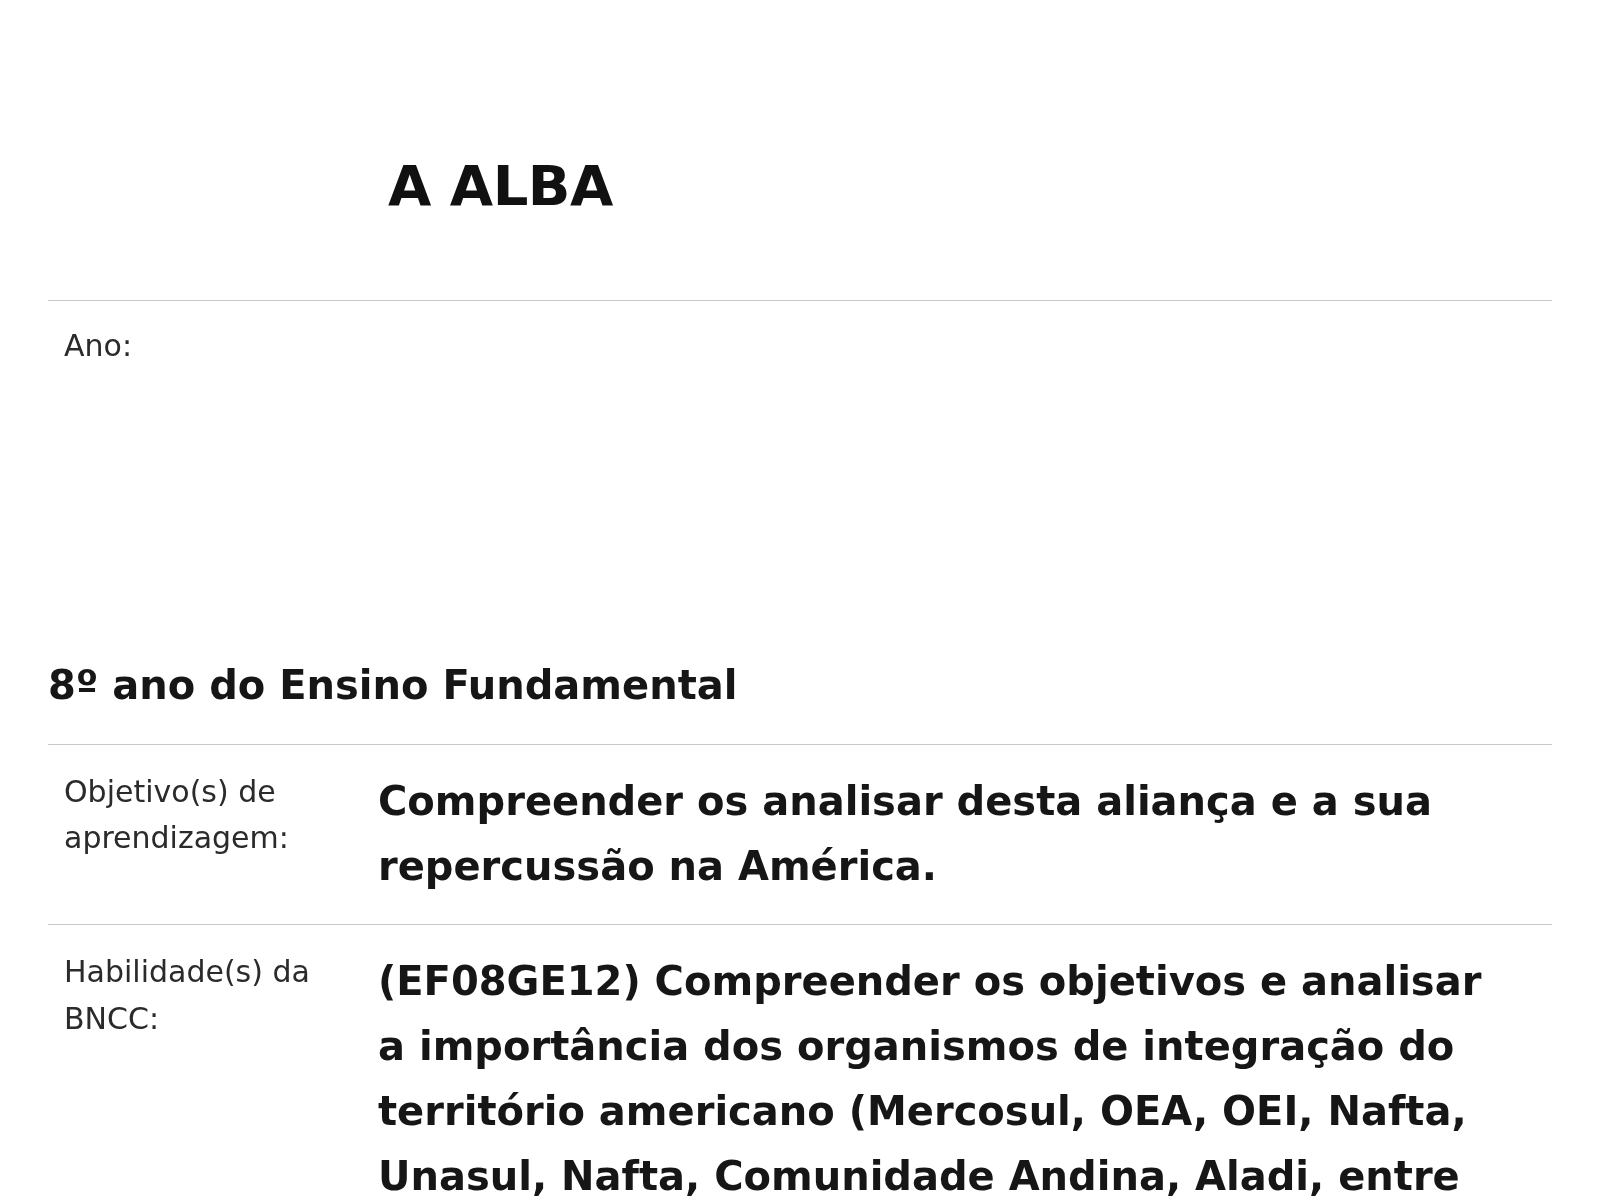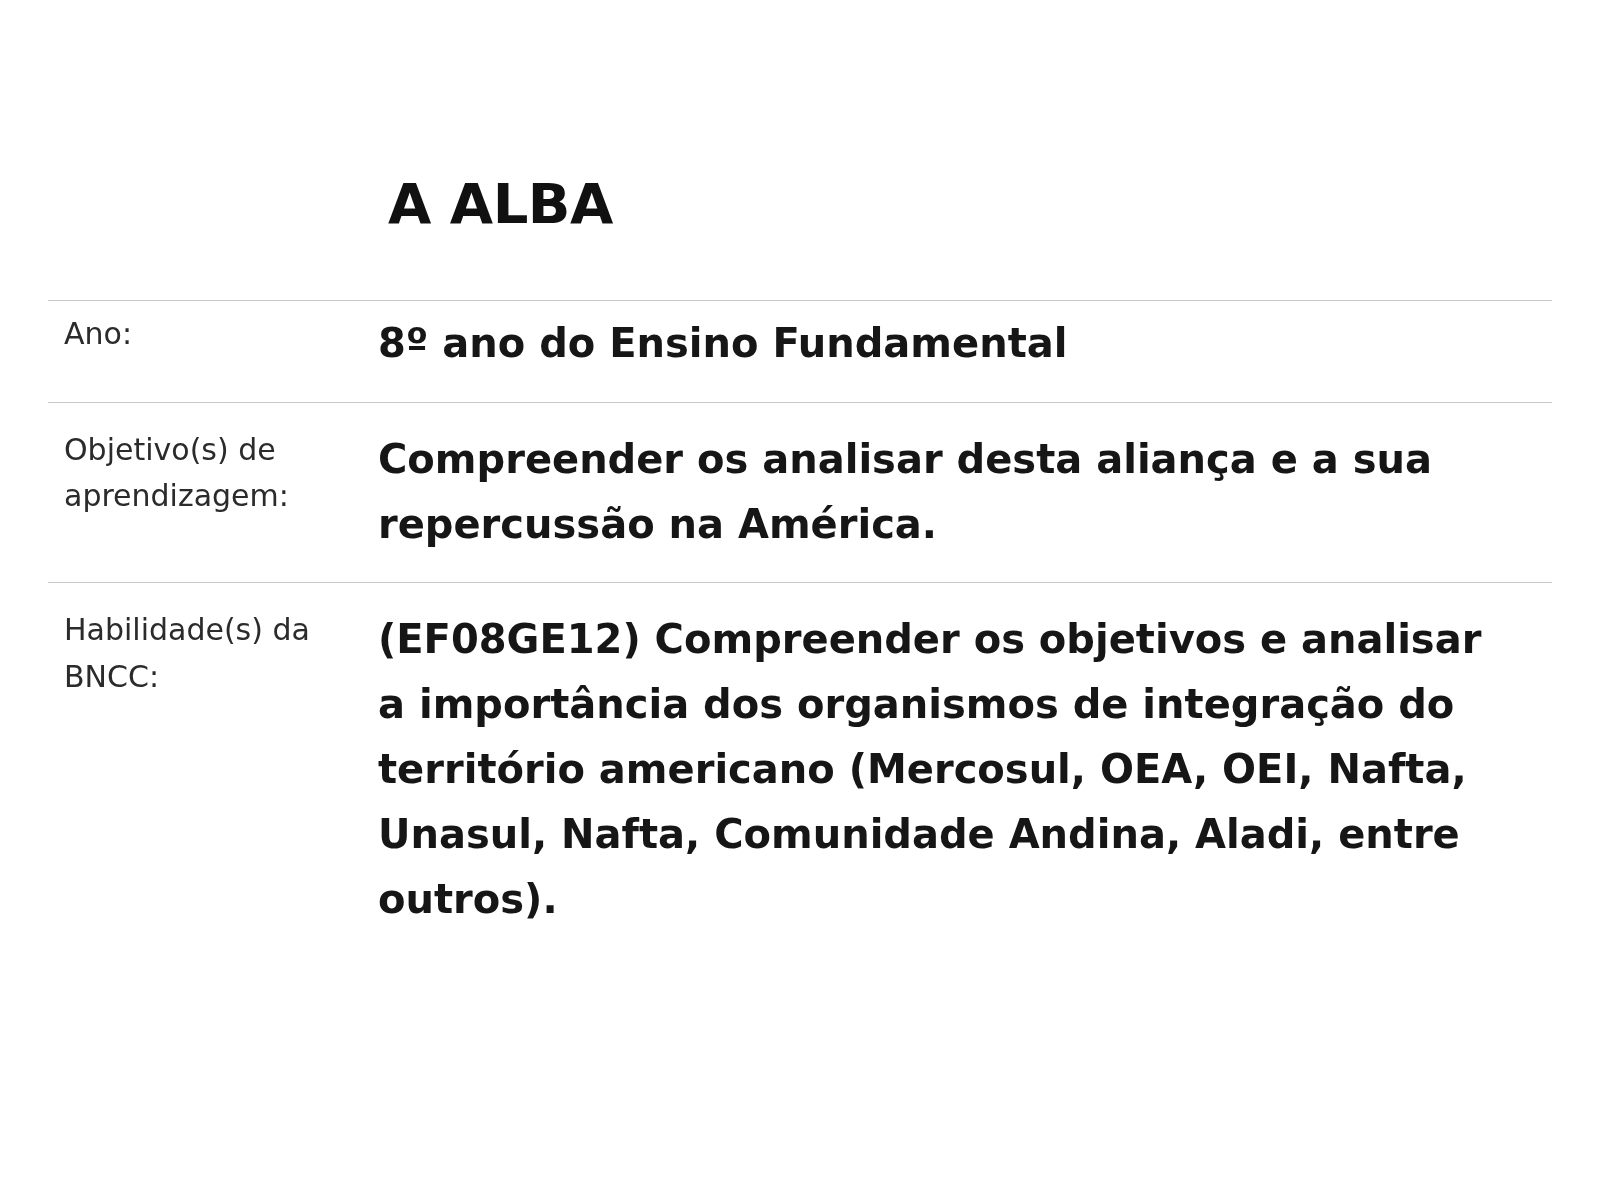--- a/index.html
+++ b/index.html
@@ -18,42 +18,43 @@
   .slide {
     position: relative;
     width: 1600px;
     height: 1200px;
     box-sizing: border-box;
     padding: 0;
   }
   .title {
     position: absolute;
     left: 388px;
-    top: 173px;
+    top: 155px;
     font-size: 56px;
     font-weight: bold;
     letter-spacing: -0.5px;
     color: #111111;
     line-height: 1.1;
   }
   .table {
     position: absolute;
     left: 48px;
     top: 300px;
     width: 1504px;
     border-collapse: collapse;
   }
   .row {
     display: flex;
     align-items: flex-start;
     border-top: 1.5px solid #c9c9c9;
     padding: 24px 0 26px 0;
   }
   .row.first {
-    padding-top: 10px;
+    padding-top: 22px;
+    flex-direction: column;
   }
   .label {
     width: 330px;
     flex: 0 0 330px;
     box-sizing: border-box;
     padding-left: 16px;
     padding-right: 12px;
     font-size: 30px;
     font-weight: 400;
     color: #2b2b2b;

